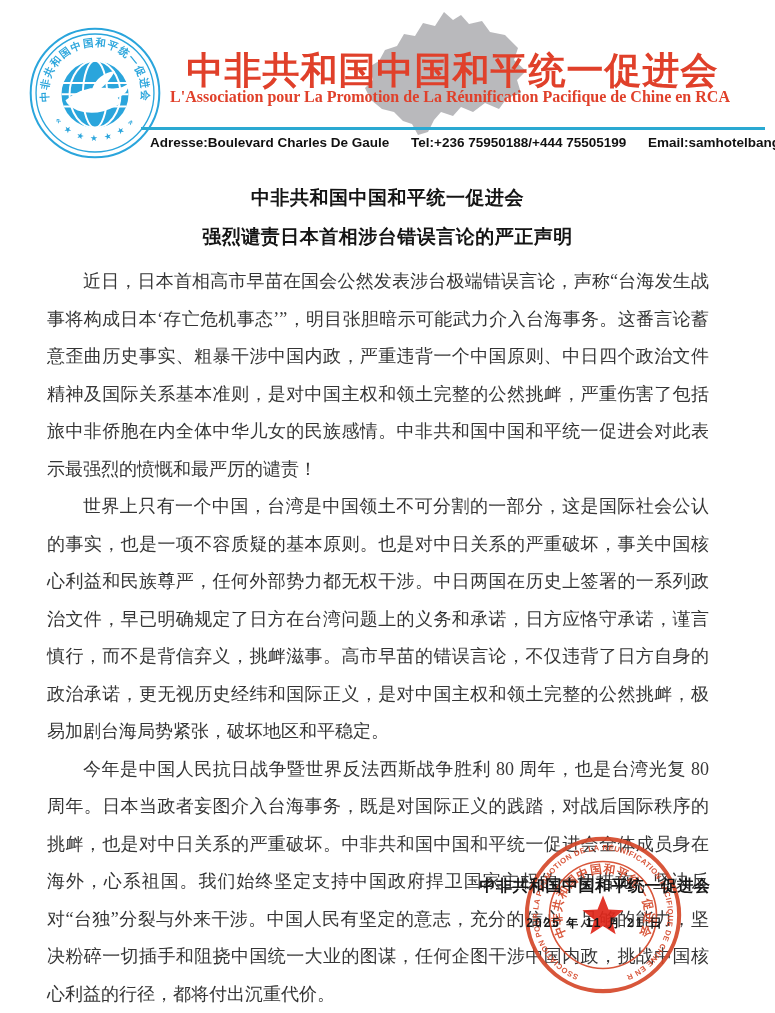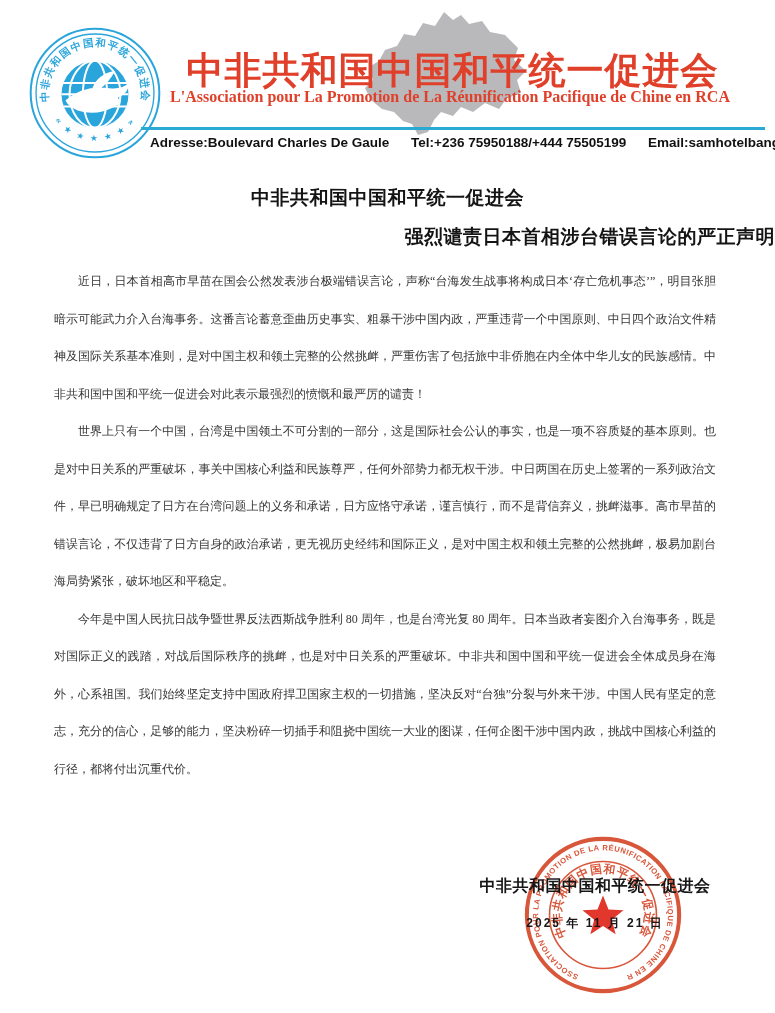--- a/index.html
+++ b/index.html
@@ -39,26 +39,26 @@
     position: absolute; left: 141px; right: 10px; top: 135px; z-index: 2;
     text-align: center; font-size: 13.5px; font-weight: bold; color: #111;
     white-space: nowrap;
   }
   .contact-bar span { margin: 3px 9px; }
 
   
   .doc-title { position: absolute; left: 0; width: 775px; text-align: center;
     font-size: 19px; font-weight: bold; color: #141414; letter-spacing: 0.5px; }
   .doc-title.l1 { top: 185px; }
-  .doc-title.l2 { top: 224px; text-align: right; }
+  .doc-title.l2 { top: 224px; }
 
   .body-text {
-    position: absolute; left: 54px; top: 263px; width: 662px;
+    position: absolute; left: 47px; top: 263px; width: 662px;
     font-family: "Liberation Serif", "DejaVu Serif", serif;
-    font-size: 12px; color: #353535;
+    font-size: 18px; color: #353535;
     line-height: 37.5px;
     text-align: justify;
   }
   .body-text p { text-indent: 2em; margin: 0; }
 
   
   .seal-wrap { position: absolute; left: 522px; top: 834px; width: 162px; height: 162px; z-index: 1; opacity: 0.92; }
   .seal-wrap svg { width: 100%; height: 100%; }
 
   .signature-block {

